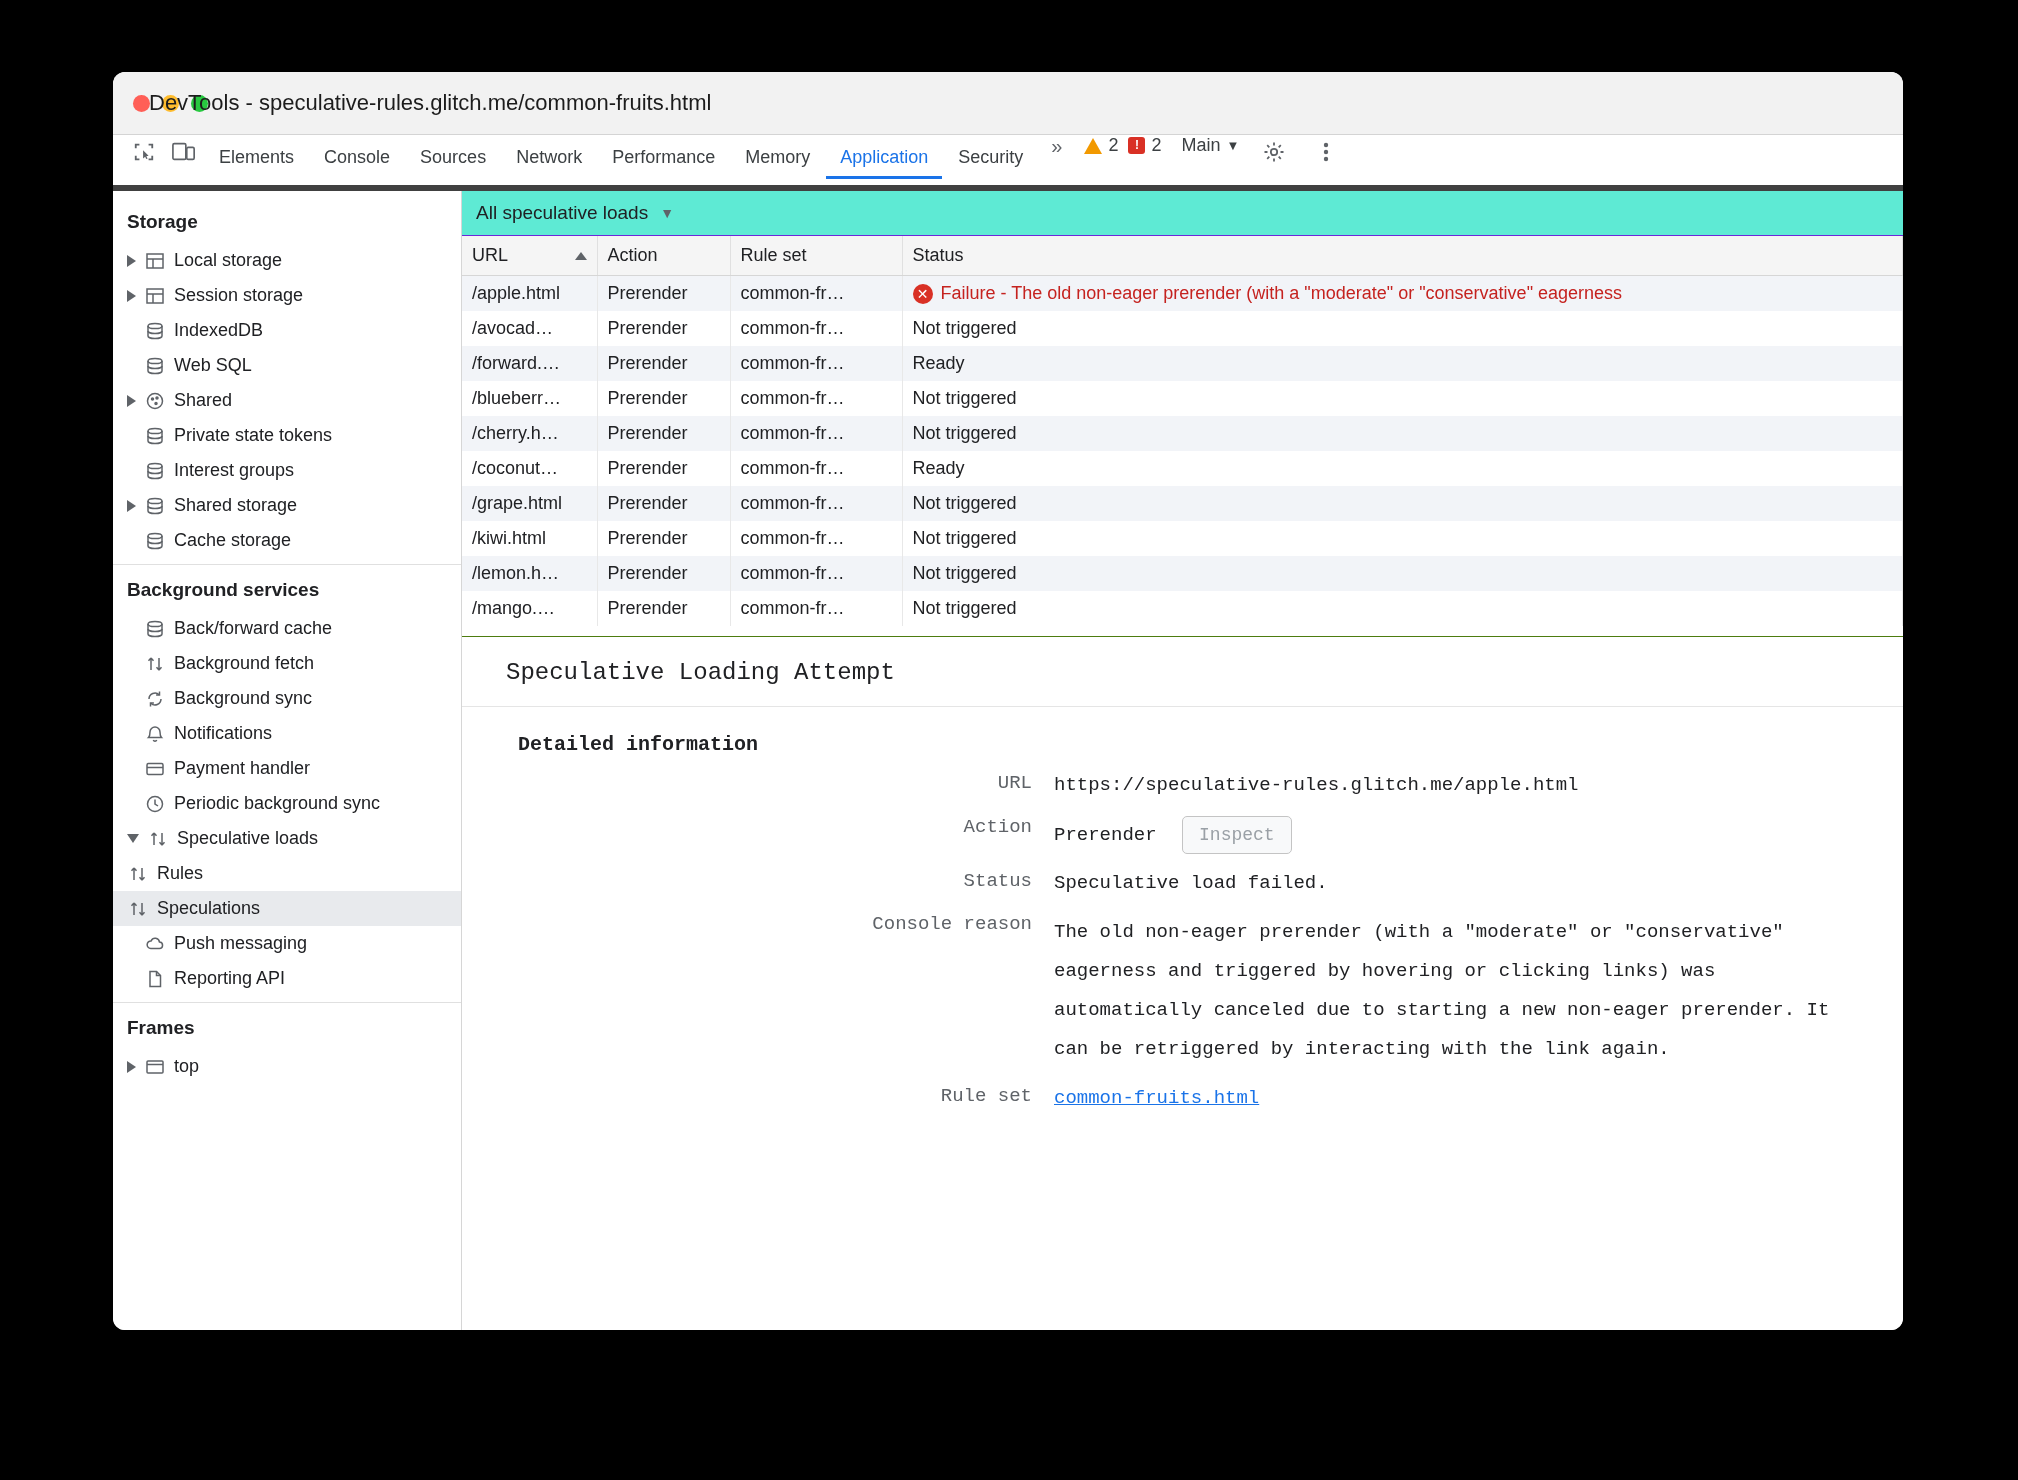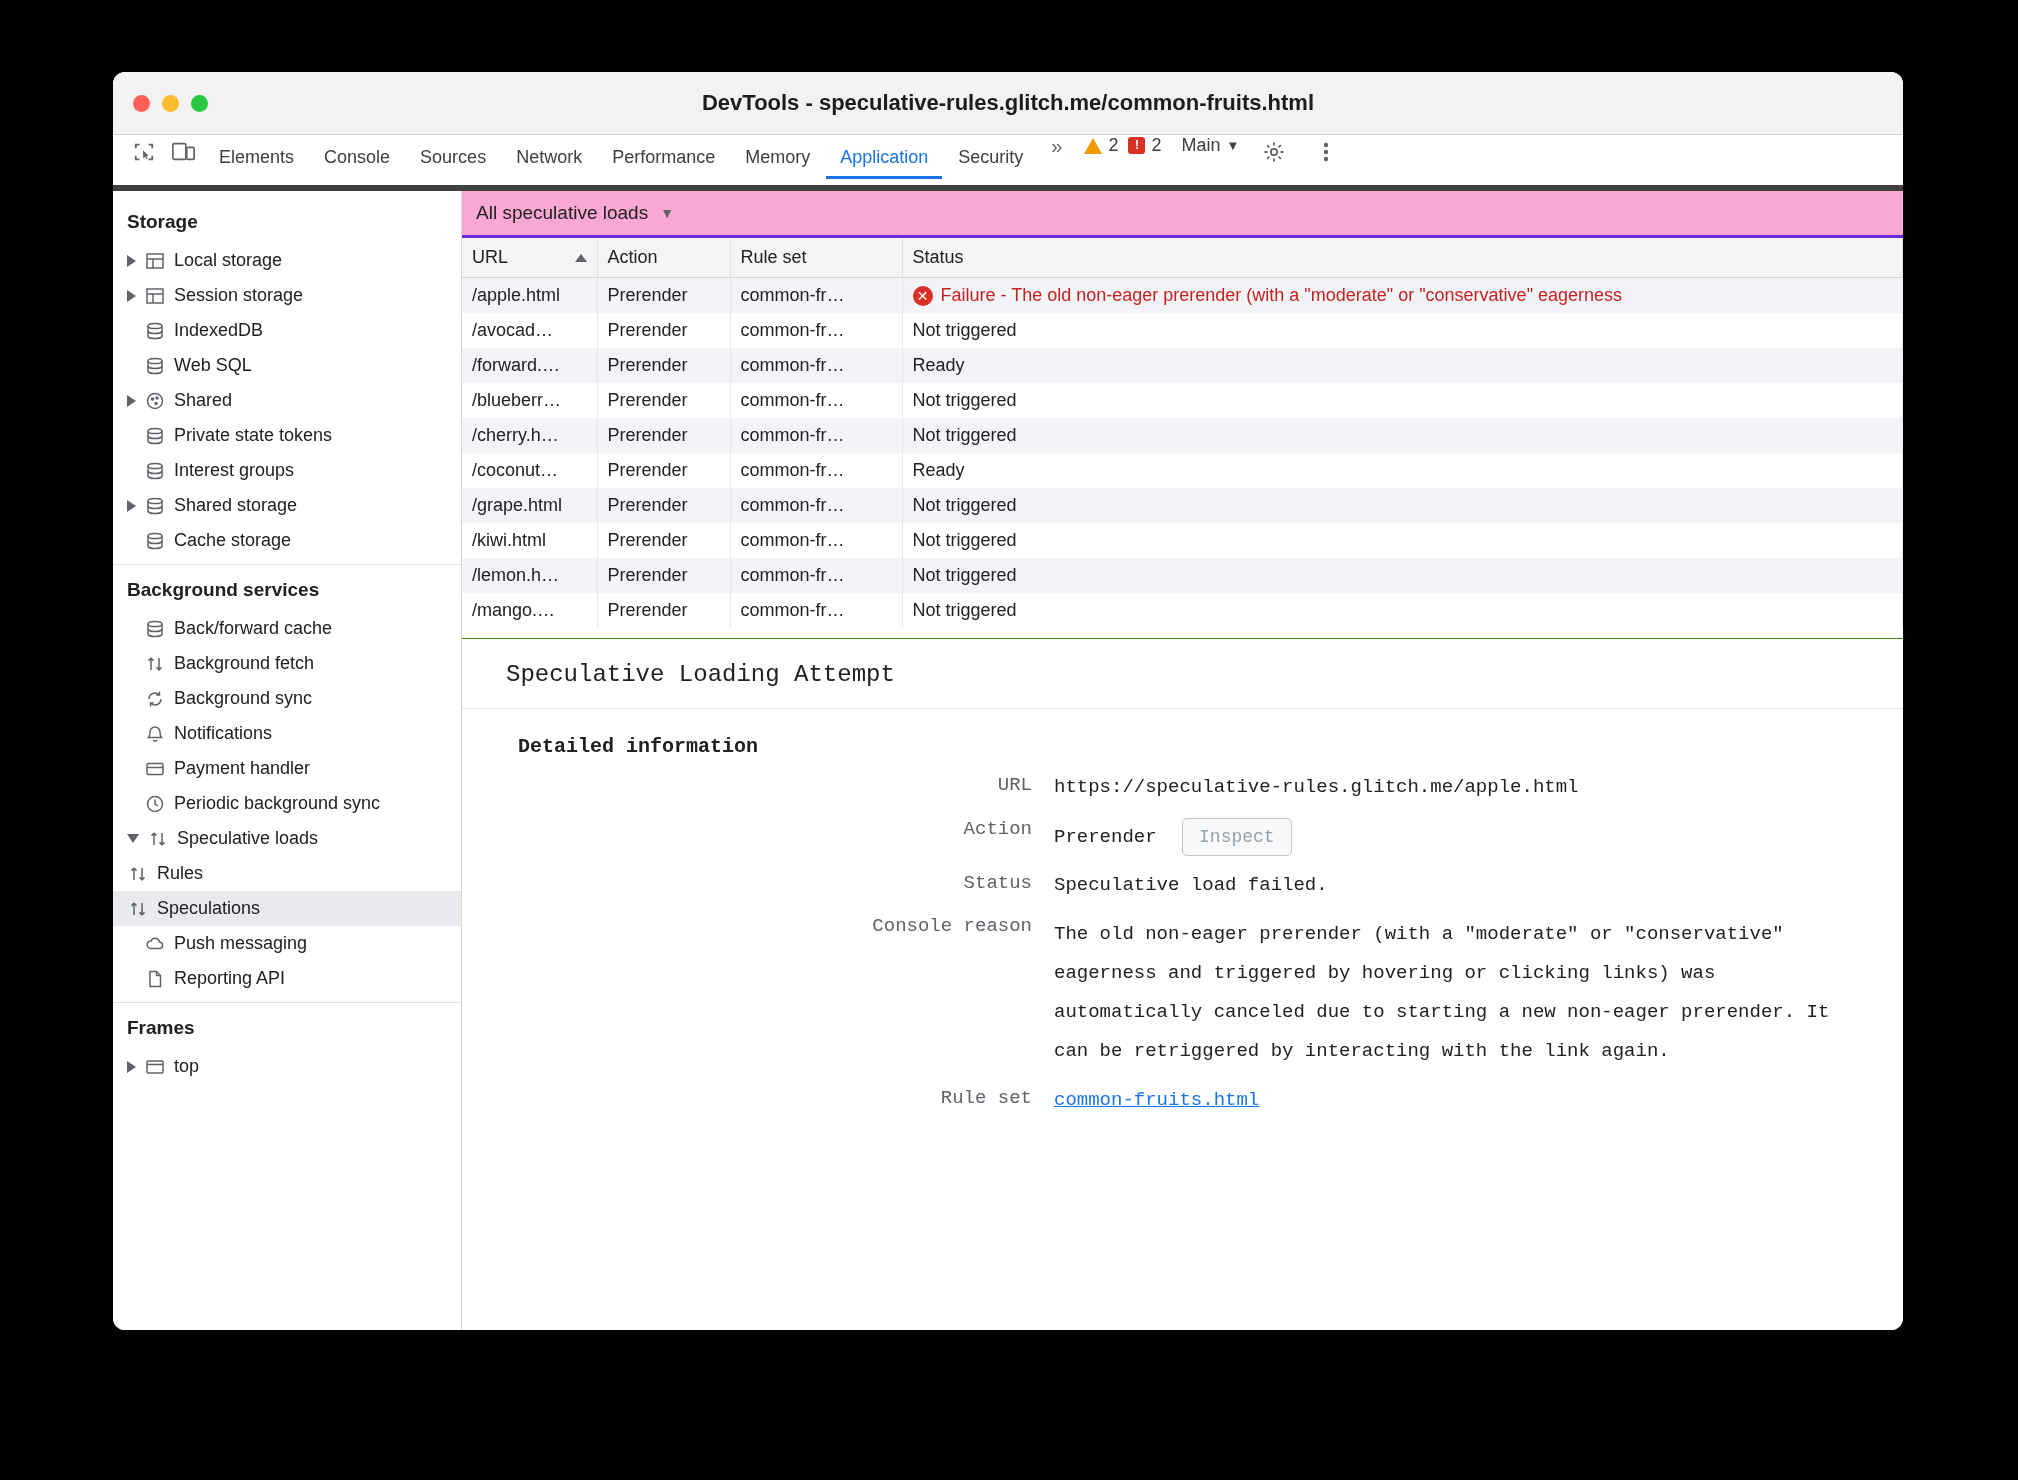--- a/index.html
+++ b/index.html
@@ -39,25 +39,26 @@
     gap: 12px;
     margin-left: 20px;
   }
   .dot { width: 17px; height: 17px; border-radius: 50%; }
   .dot.red { background: #ff5f57; }
   .dot.yellow { background: #febc2e; }
   .dot.green { background: #28c840; }
   #title {
     position: absolute;
     left: 0; right: 0;
-    text-align: center;
+    text-align: left;
     font-size: 22px;
-    font-weight: bold;
+    font-weight: normal;
     color: #1c1c1c;
     pointer-events: none;
+    padding-left: 36px;
   }
   
   #toolbar {
     height: 50px;
     background: #ffffff;
     border-bottom: 6px solid #404040;
     display: flex;
     align-items: flex-start;
     flex: none;
     padding: 0 12px;
@@ -141,22 +142,22 @@
   .tri.blank { border: 0; width: 9px; height: 1px; }
   .ico { width: 22px; height: 22px; flex: none; color: #5f6368; display:flex; align-items:center; justify-content:center;}
   .s-label { white-space: nowrap; overflow: hidden; }
   .indent1 { }
   
   #right { flex: 1; display: flex; flex-direction: column; min-width: 0; }
   #filterbar {
     height: 44px; flex: none;
     display: flex; align-items: center;
     padding-left: 14px;
-    border-bottom: 3px solid #6d28d9;
-    background: #f9a8d4;
+    border-bottom: 1px solid #6d28d9;
+    background: #5eead4;
   }
   #filterbar .lbl { font-size: 19px; color: #202124; }
   #filterbar .caret { margin-left: 12px; font-size: 14px; color: #5f6368; }
   
   #tablewrap { flex: none; height: 400px; overflow: hidden; background: #fff; }
   table { border-collapse: collapse; width: 100%; table-layout: fixed; }
   th {
     font-size: 18px; font-weight: normal; color: #202124;
     text-align: left; padding: 9px 10px;
     background: #f5f5f5;

